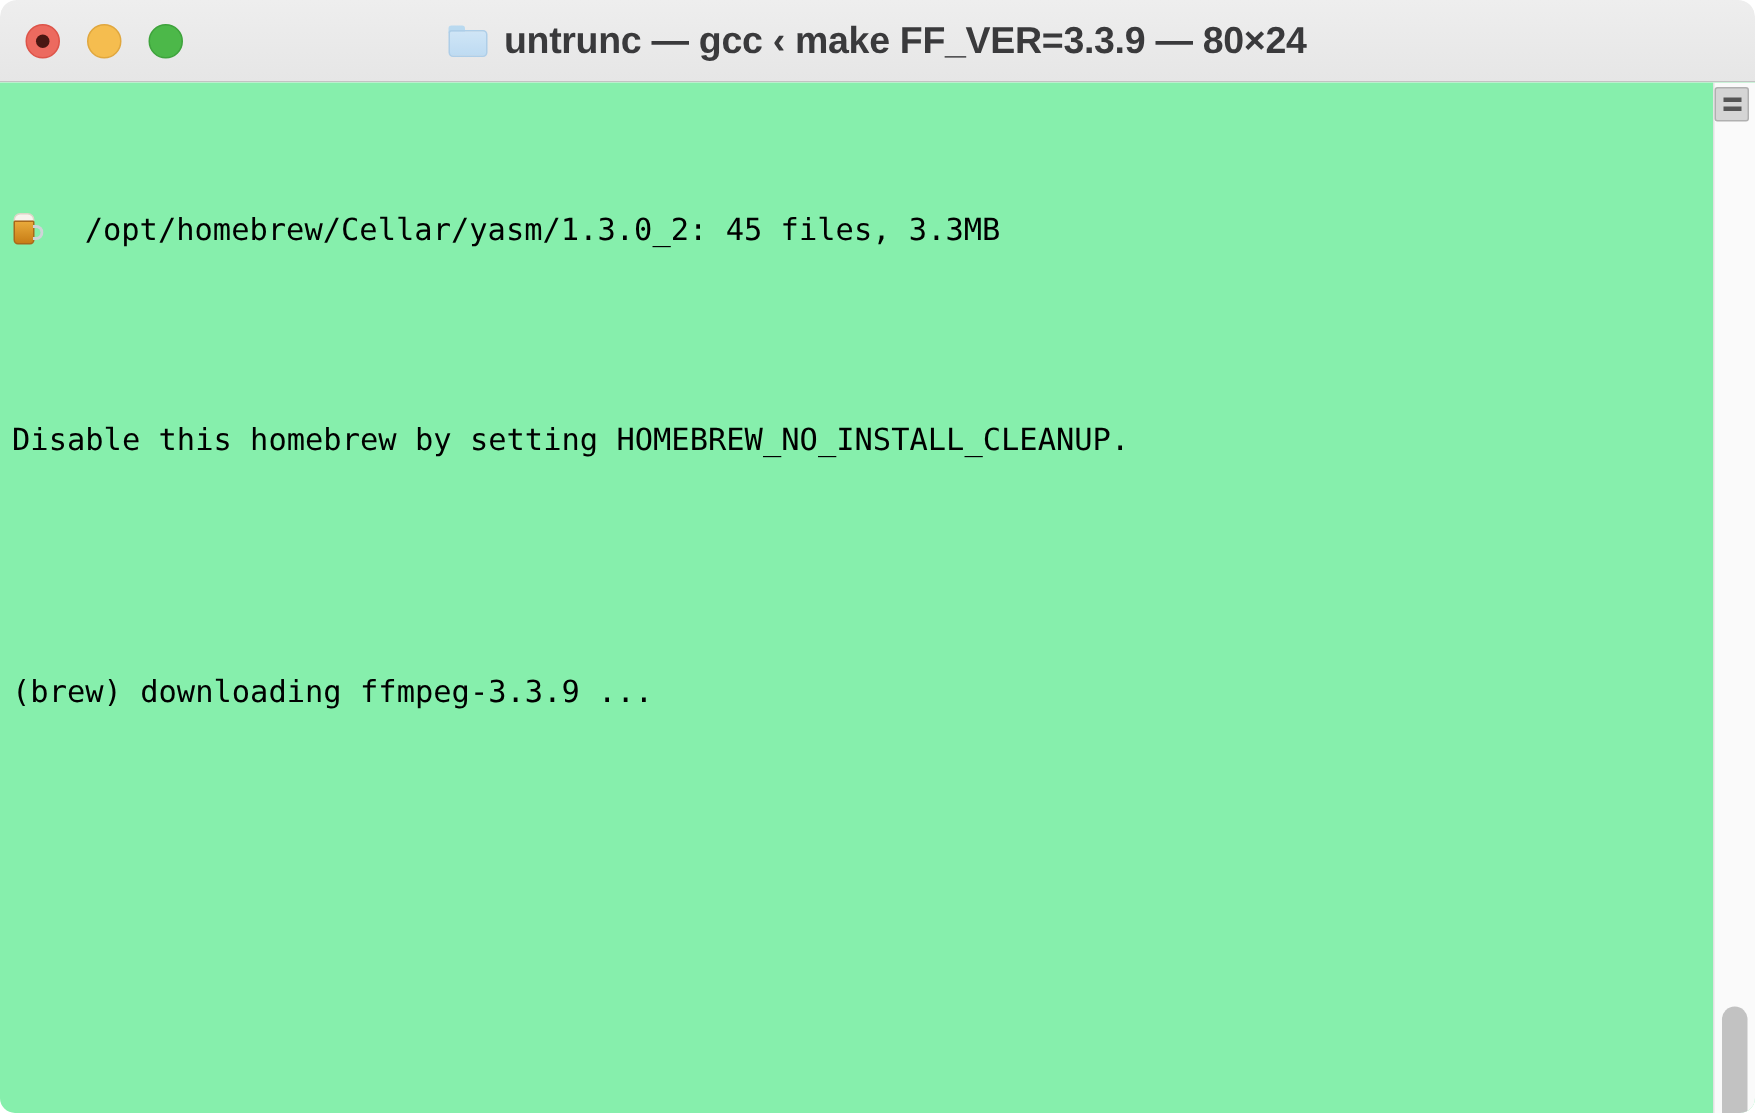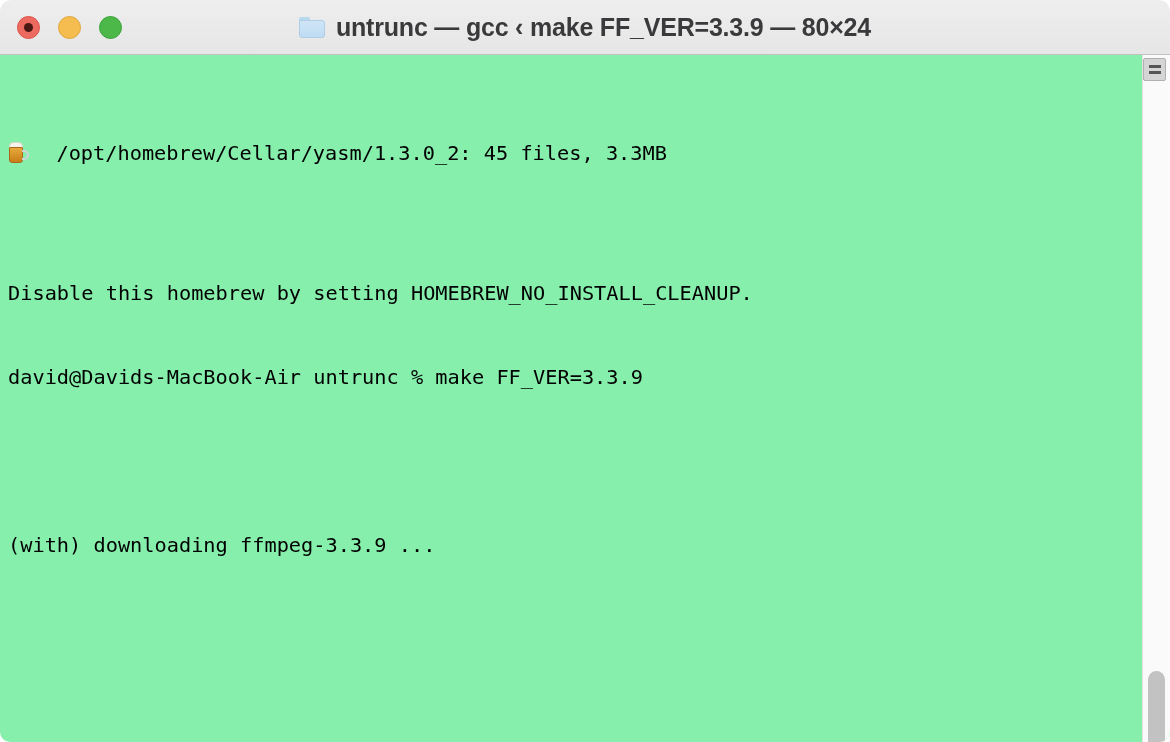--- a/index.html
+++ b/index.html
@@ -268,23 +268,22 @@
   </div>
 
   <div class="term">
 
     <div class="term-text">
 
       <div class="line"><span class="beer"><span class="foam"></span><span class="mug"></span><span class="handle"></span></span><span>  /opt/homebrew/Cellar/yasm/1.3.0_2: 45 files, 3.3MB</span></div>
 
 
       <div class="line">Disable this homebrew by setting HOMEBREW_NO_INSTALL_CLEANUP.</div>
-      <div class="line">david@Davids-MacBook-Air untrunc % make FF_VER=3.3.9</div>
       <div class="line blank"></div>
-      <div class="line">(with) downloading ffmpeg-3.3.9 ...</div>
+      <div class="line">(brew) downloading ffmpeg-3.3.9 ...</div>
       
       
       
       
       
       
       
       
       
       

